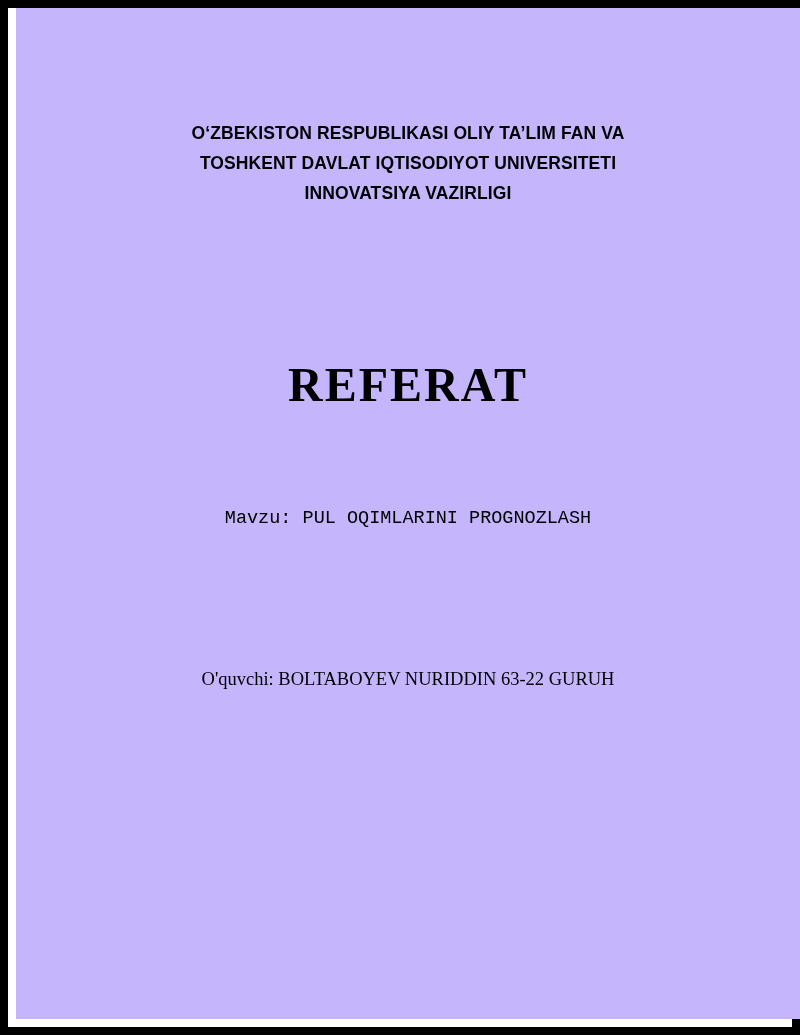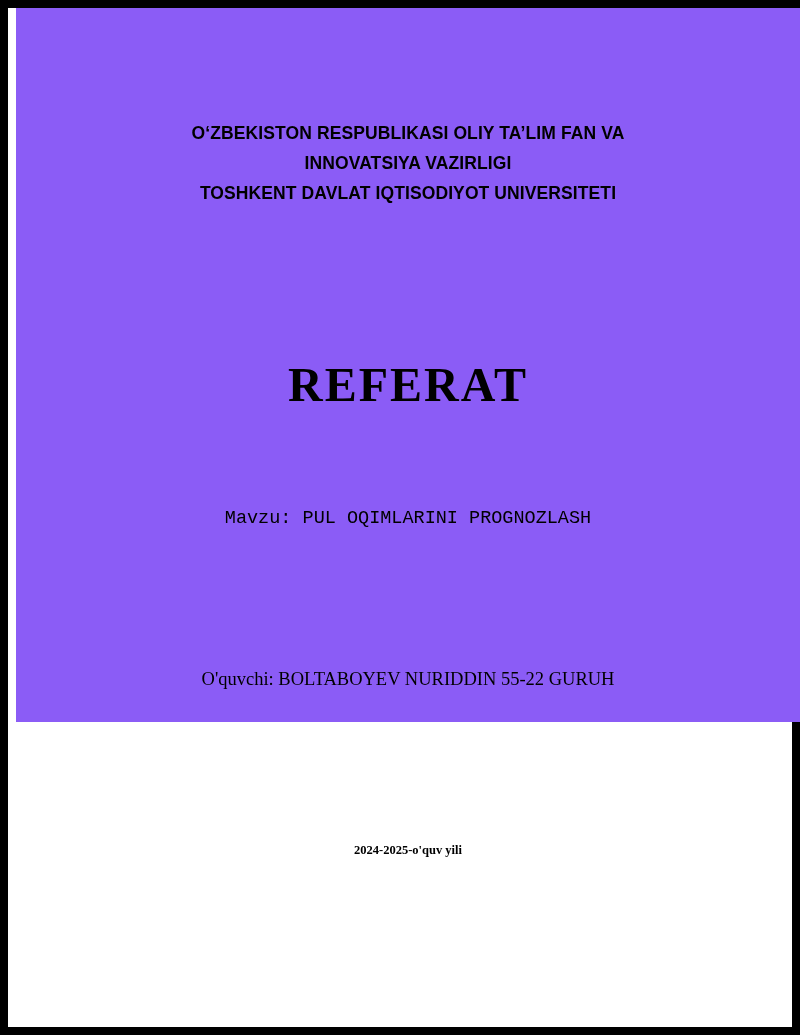--- a/index.html
+++ b/index.html
@@ -40,22 +40,22 @@
     bottom: 0;
     width: 100%;
     height: 8px;
     background: #000000;
   }
   .sheet {
     position: absolute;
     left: 8px;
     top: 8px;
     width: 784px;
-    height: 714px;
-    background: #8b5cf6;
+    height: 1011px;
+    background: #c4b5fd;
   }
   .heading-block {
     position: absolute;
     top: 110px;
     left: 0;
     width: 784px;
     text-align: center;
   }
   .heading-line {
     font-family: "Liberation Sans", sans-serif;
@@ -123,34 +123,31 @@
   }
 </style>
 </head>
 <body>
 
 <div class="page">
   <div class="sheet">
 
     <div class="heading-block">
       <div class="heading-line">O‘ZBEKISTON RESPUBLIKASI OLIY TA’LIM FAN VA</div>
+      <div class="heading-line">TOSHKENT DAVLAT IQTISODIYOT UNIVERSITETI</div>
       <div class="heading-line">INNOVATSIYA VAZIRLIGI</div>
-      <div class="heading-line">TOSHKENT DAVLAT IQTISODIYOT UNIVERSITETI</div>
     </div>
 
     <div class="title-block">
       <div class="doc-title">REFERAT</div>
     </div>
 
     <div class="subject-block">
       <div class="subject-line">Mavzu: PUL OQIMLARINI PROGNOZLASH</div>
     </div>
 
     <div class="student-block">
-      <div class="student-line">O'quvchi: BOLTABOYEV NURIDDIN 55-22 GURUH</div>
+      <div class="student-line">O'quvchi: BOLTABOYEV NURIDDIN 63-22 GURUH</div>
     </div>
 
-    <div class="year-block">
-      <div class="year-line">2024-2025-o'quv yili</div>
-    </div>
 
   </div>
 </div>
 
 </body></html>

